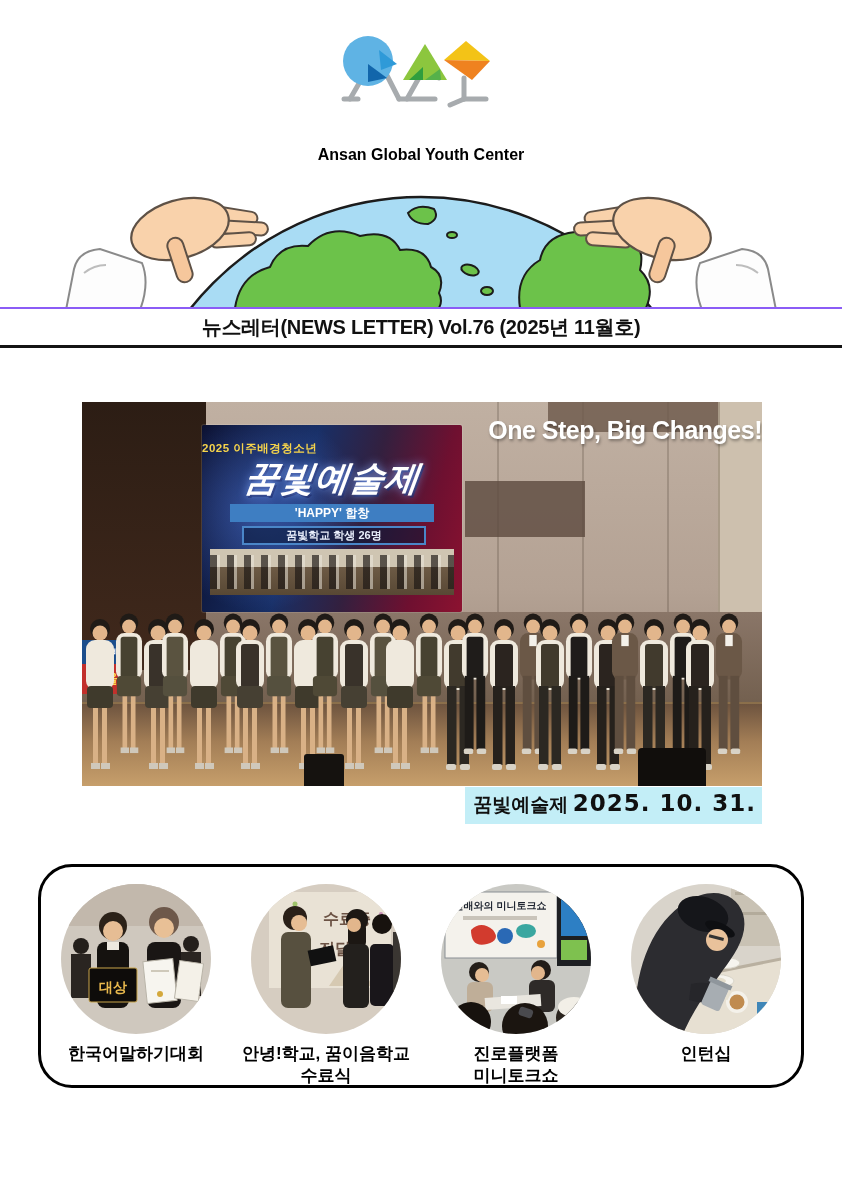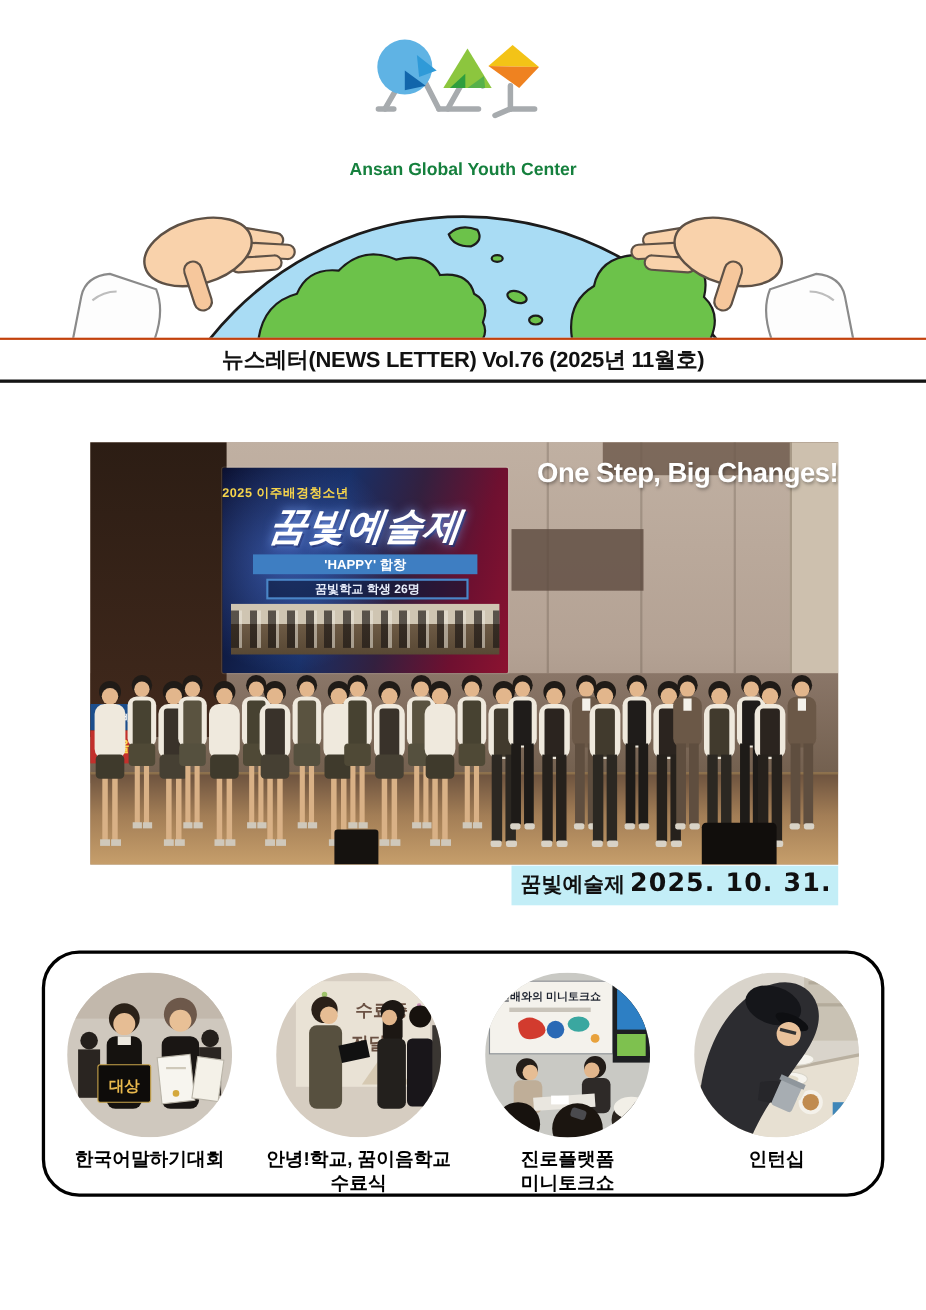--- a/index.html
+++ b/index.html
@@ -3,25 +3,25 @@
 <meta charset="utf-8">
 <style>
   html,body{margin:0;padding:0;background:#fff;}
   .page{position:relative;width:842px;height:1191px;background:#fff;overflow:hidden;
         font-family:"Liberation Sans",sans-serif;color:#222;}
   .abs{position:absolute;}
   
   .logo{top:34px;left:50%;transform:translateX(-50%);}
   .h-title{top:104px;left:0;width:842px;text-align:center;font-size:30px;font-weight:800;
            color:#4a4a4a;letter-spacing:1px;}
-  .h-sub{top:146px;left:0;width:842px;text-align:center;font-size:16px;font-weight:700;color:#15803d;}
+  .h-sub{top:146px;left:0;width:842px;text-align:center;font-size:16px;font-weight:700;color:#000000;}
   
   .illu{top:175px;left:0;}
   
-  .band{top:307px;left:0;width:842px;height:36px;background:#fff;border-top:2px solid #c2410c;
+  .band{top:307px;left:0;width:842px;height:36px;background:#fff;border-top:2px solid #8b5cf6;
         border-bottom:3px solid #141414;display:flex;align-items:center;justify-content:center;
         font-size:20px;font-weight:600;color:#111;letter-spacing:-0.3px;}
   
   .hero{top:402px;left:82px;width:680px;height:384px;overflow:hidden;background:#b3a294;}
   .ph-wall{position:absolute;left:0;top:0;width:680px;height:310px;
            background:linear-gradient(180deg,#c0b0a2 0%,#b4a294 60%,#9c897b 100%);}
   .seam{position:absolute;top:0;width:2px;height:210px;background:rgba(40,25,15,.18);}
   .ph-beam{position:absolute;left:466px;top:0;width:214px;height:30px;background:#6b584a;opacity:.8;}
   .ph-panel{position:absolute;left:383px;top:79px;width:120px;height:56px;background:#5d4a3e;opacity:.8;}
   .ph-curtR{position:absolute;left:636px;top:0;width:44px;height:300px;background:#cdc0ae;

